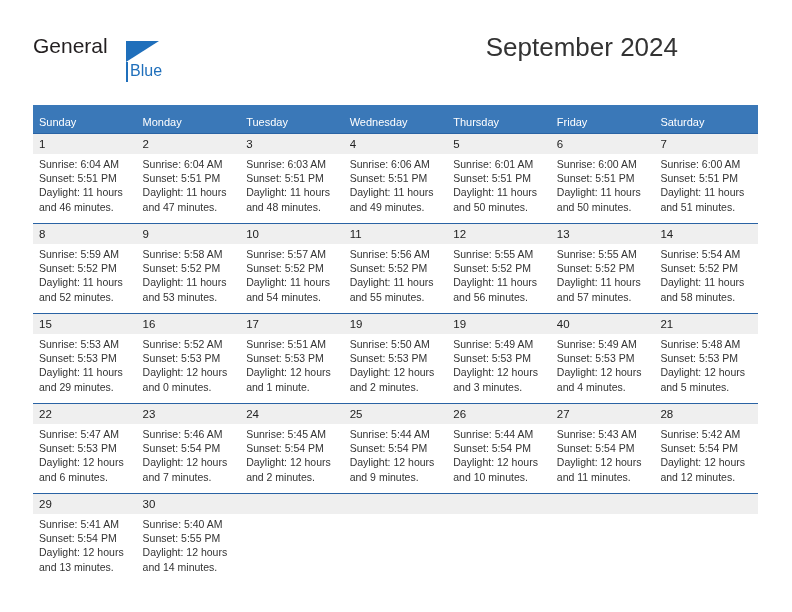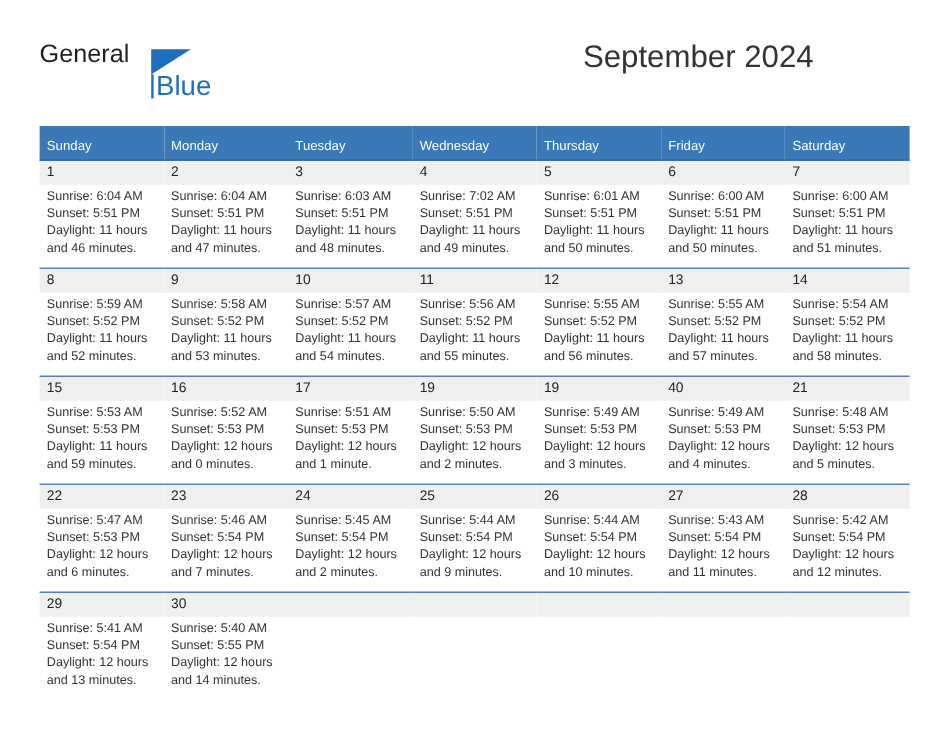--- a/index.html
+++ b/index.html
@@ -56,21 +56,21 @@
     left: 93px;
     top: 28px;
     width: 2px;
     height: 20px;
     background: #1f6fbb;
   }
   .logo-row2 {
     position: absolute;
     left: 97px;
     top: 25px;
-    font-size: 23px;
+    font-size: 16px;
     color: #1f6fbb;
     line-height: 24px;
     white-space: nowrap;
   }
 
   .title {
     position: absolute;
     right: 34px;
     top: 32px;
     font-size: 26px;
@@ -205,21 +205,21 @@
               <div class="info">
                 <div>Sunrise: 6:03 AM</div>
                 <div>Sunset: 5:51 PM</div>
                 <div>Daylight: 11 hours</div>
                 <div>and 48 minutes.</div>
               </div>
             </td>
             <td class="day">
               <div class="daynum">4</div>
               <div class="info">
-                <div>Sunrise: 7:02 AM</div>
+                <div>Sunrise: 6:06 AM</div>
                 <div>Sunset: 5:51 PM</div>
                 <div>Daylight: 11 hours</div>
                 <div>and 49 minutes.</div>
               </div>
             </td>
             <td class="day">
               <div class="daynum">5</div>
               <div class="info">
                 <div>Sunrise: 6:01 AM</div>
                 <div>Sunset: 5:51 PM</div>
@@ -311,21 +311,21 @@
               </div>
             </td>
           </tr>
           <tr>
             <td class="day">
               <div class="daynum">15</div>
               <div class="info">
                 <div>Sunrise: 5:53 AM</div>
                 <div>Sunset: 5:53 PM</div>
                 <div>Daylight: 11 hours</div>
-                <div>and 59 minutes.</div>
+                <div>and 29 minutes.</div>
               </div>
             </td>
             <td class="day">
               <div class="daynum">16</div>
               <div class="info">
                 <div>Sunrise: 5:52 AM</div>
                 <div>Sunset: 5:53 PM</div>
                 <div>Daylight: 12 hours</div>
                 <div>and 0 minutes.</div>
               </div>

